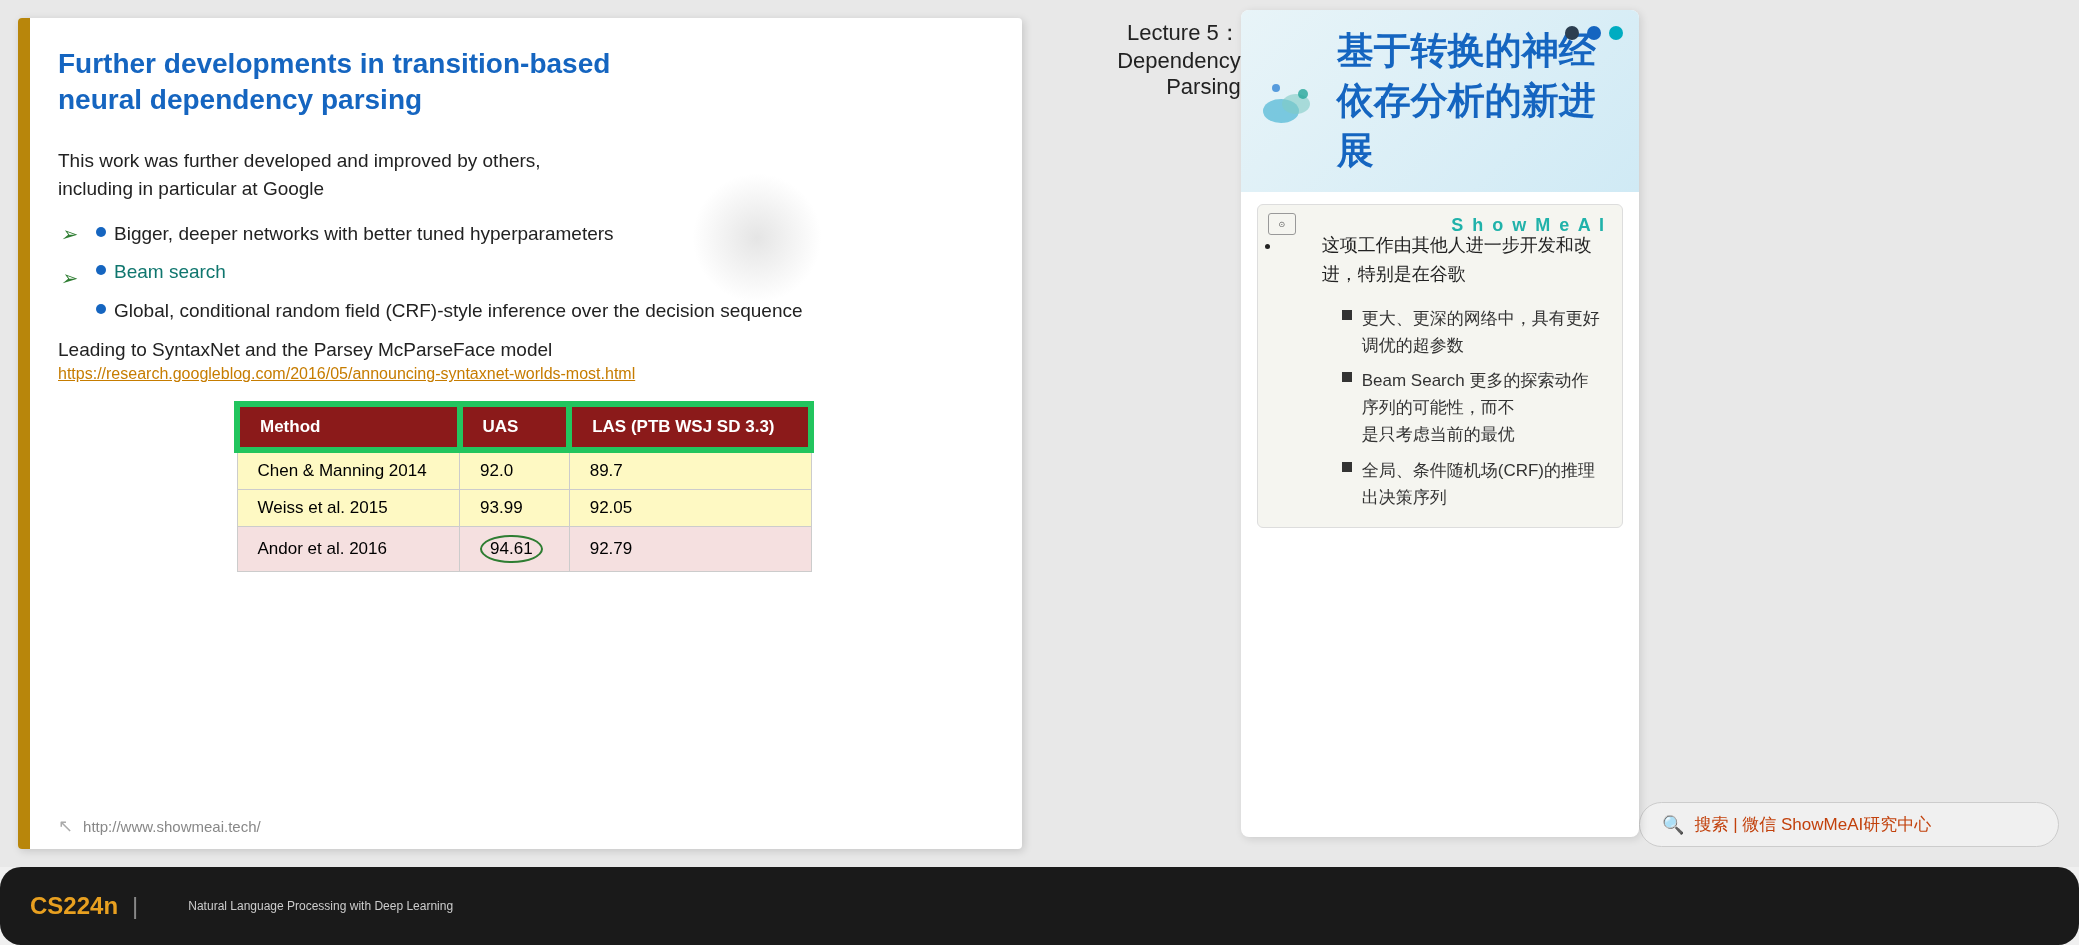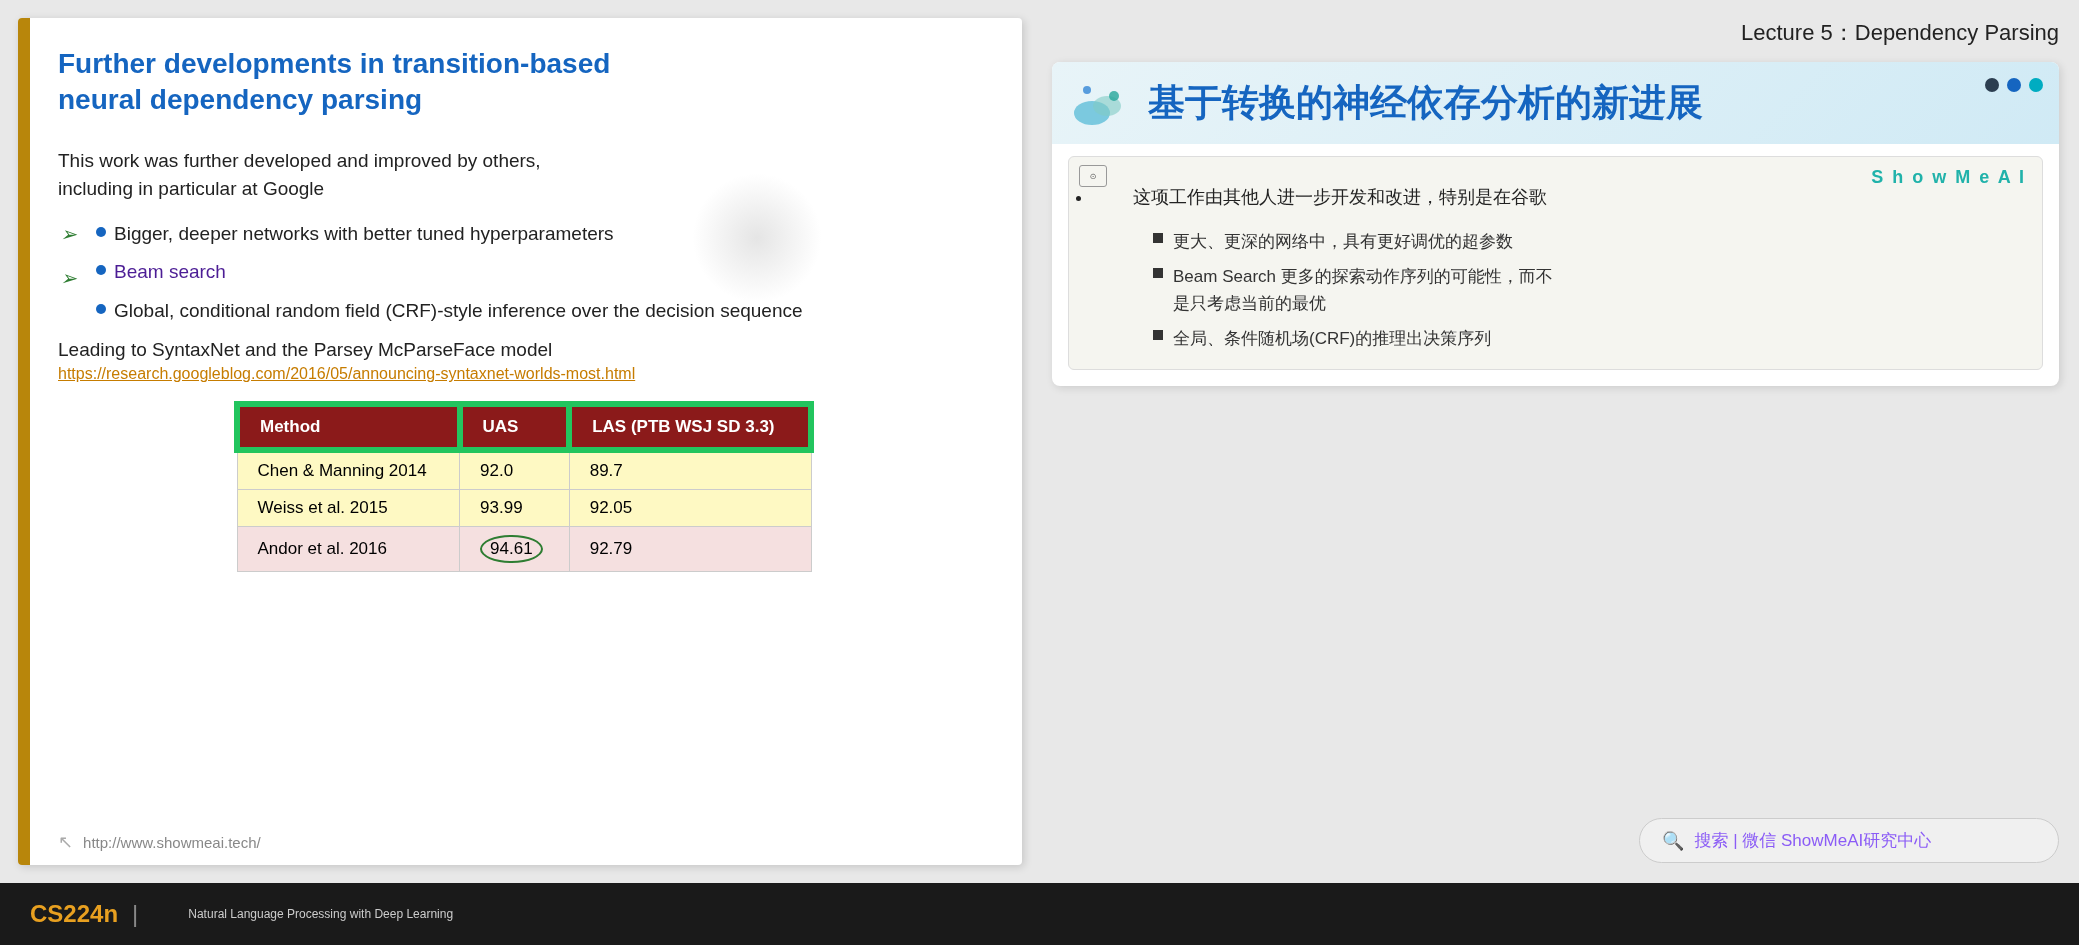--- a/index.html
+++ b/index.html
@@ -138,21 +138,21 @@
 
     .cursor-icon {
       font-size: 18px;
       color: #aaa;
     }
 
     
     .right-panel {
       flex: 1;
       display: flex;
-      flex-direction: column;
+      flex-direction: row;
       padding: 10px 20px 10px 10px;
     }
 
     .lecture-header {
       text-align: right;
       font-size: 22px;
       color: #222;
       font-weight: normal;
       margin-bottom: 14px;
       padding-top: 8px;
@@ -287,31 +287,32 @@
       margin-top: auto;
     }
 
     .search-icon-char {
       font-size: 18px;
       color: #555;
     }
 
     .search-text {
       font-size: 17px;
-      color: #8b5cf6;
+      color: #c2410c;
     }
 
     
     .bottom-bar {
-      height: 62px;
+      height: 78px;
       background: #1a1a1a;
       display: flex;
       align-items: center;
       padding: 0 30px;
       justify-content: space-between;
+      border-radius: 21px;
     }
 
     .bottom-left {
       display: flex;
       align-items: center;
       gap: 0;
     }
 
     .cs224n-label {
       font-size: 24px;
@@ -382,21 +383,21 @@
 
           <div style="position: absolute; left: -8px; top: 2px; color: #2e7d32; font-size: 20px; font-style: italic;">➢</div>
           <div style="display: flex; align-items: flex-start; margin-bottom: 10px; margin-left: 28px;">
             <span class="bullet-dot"></span>
             <span style="font-size: 19px; color: #222; margin-left: 8px; line-height: 1.5;">Bigger, deeper networks with better tuned hyperparameters</span>
           </div>
 
           <div style="position: absolute; left: -8px; top: 46px; color: #2e7d32; font-size: 20px; font-style: italic;">➢</div>
           <div style="display: flex; align-items: flex-start; margin-bottom: 10px; margin-left: 28px;">
             <span class="bullet-dot"></span>
-            <span style="font-size: 19px; color: #4c1d95; margin-left: 8px; line-height: 1.5;">Beam search</span>
+            <span style="font-size: 19px; color: #0f766e; margin-left: 8px; line-height: 1.5;">Beam search</span>
           </div>
 
           <div style="display: flex; align-items: flex-start; margin-bottom: 10px; margin-left: 28px;">
             <span class="bullet-dot"></span>
             <span style="font-size: 19px; color: #222; margin-left: 8px; line-height: 1.5;">Global, conditional random field (CRF)-style inference over
 the decision sequence</span>
           </div>
         </div>
 
         <div class="leading-text">Leading to SyntaxNet and the Parsey McParseFace model</div>

